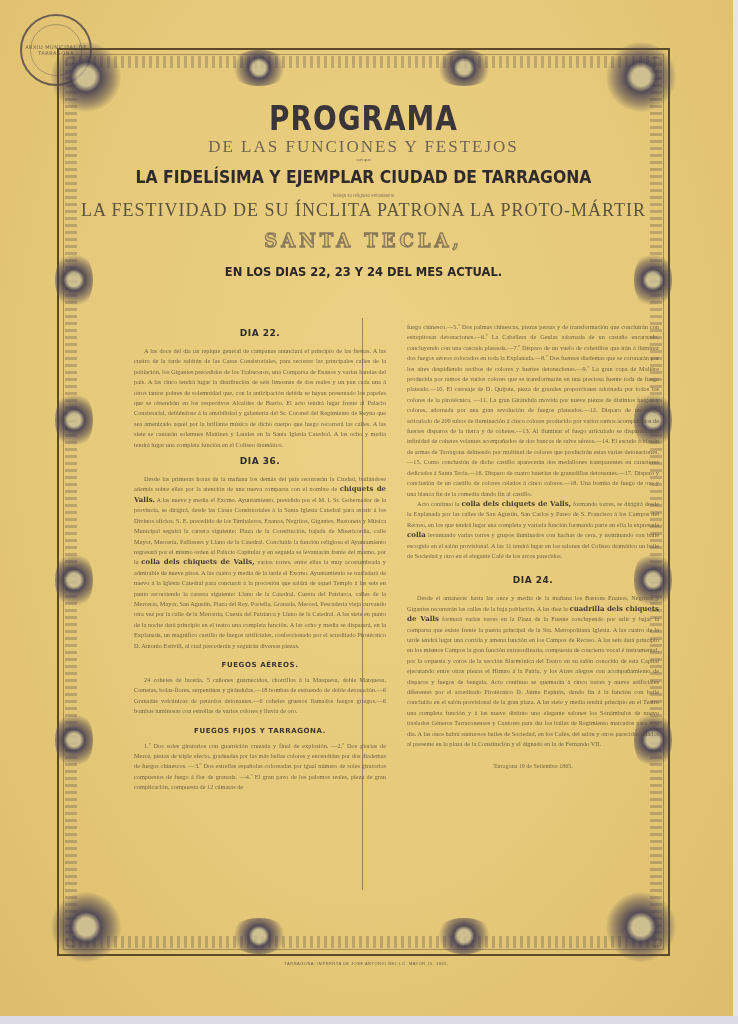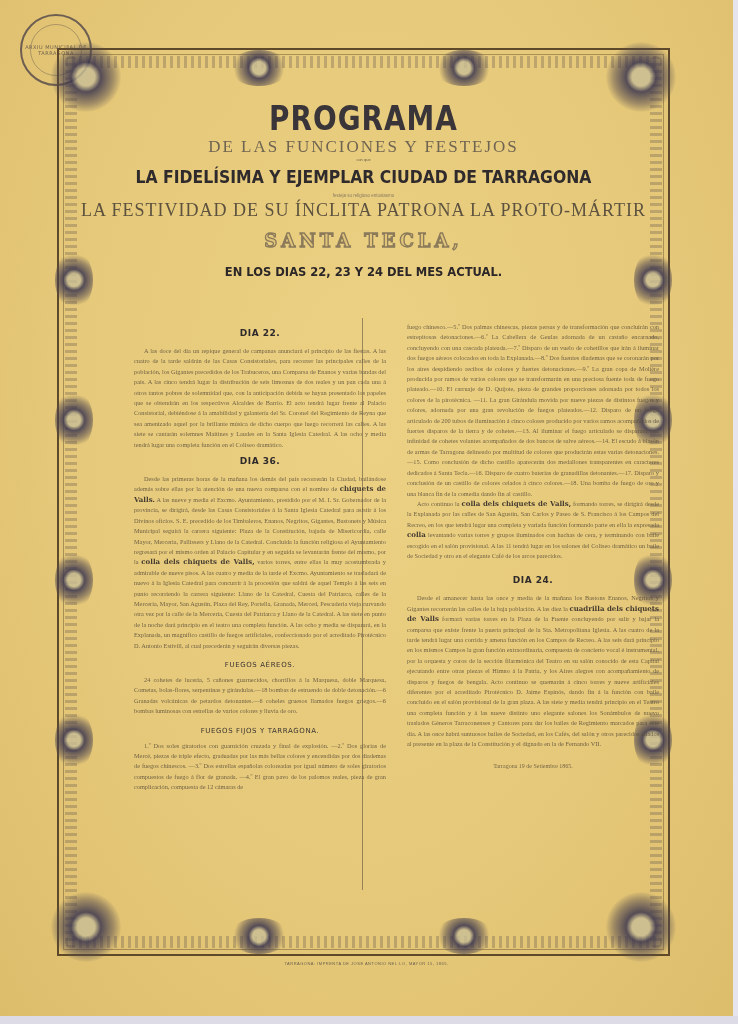--- a/index.html
+++ b/index.html
@@ -103,21 +103,21 @@
   }
   .col { width: 252px; }
   .col-rule {
     position: absolute; left: 297px; top: 318px; width: 1px; height: 572px; background: rgba(70,60,50,0.5);
   }
   .sec-title {
     font-family: "DejaVu Sans", sans-serif; font-weight: bold; font-size: 9px;
     text-align: center; color: #2e2a2b; letter-spacing: 0.5px; margin: 6px 0 8px 0;
   }
   .sub-title {
-    font-family: "DejaVu Sans", sans-serif; font-weight: normal; font-size: 7px;
+    font-family: "DejaVu Sans", sans-serif; font-weight: bold; font-size: 7px;
     text-align: center; color: #3a3432; letter-spacing: 0.6px; margin: 10px 0 6px 0;
   }
   .para {
     font-family: "Liberation Serif", serif; font-size: 6.3px; line-height: 10.4px;
     color: #5a4e3b; text-align: justify; text-indent: 10px; margin: 0;
     opacity: 0.85;
   }
   .para b { color: #2a2425; font-family: "DejaVu Serif", serif; font-size: 7px; }
   .signoff {
     font-family: "Liberation Serif", serif; font-size: 6px; color: #5a4e3b;

